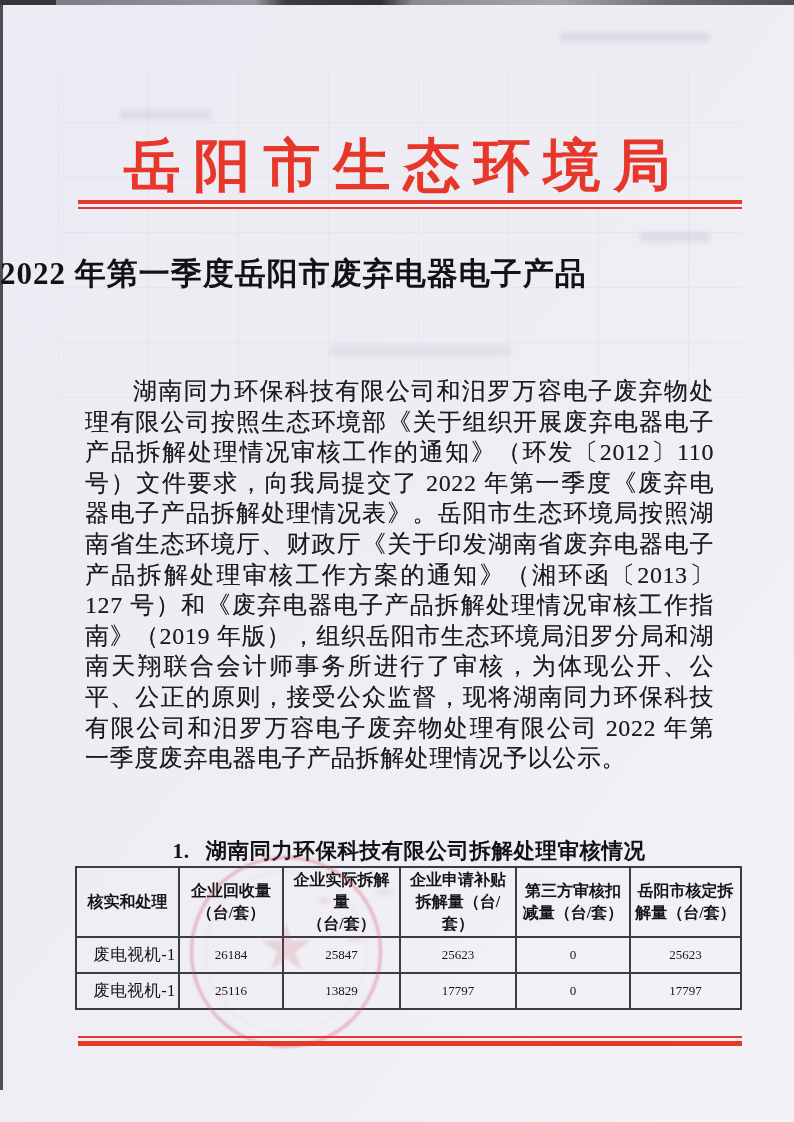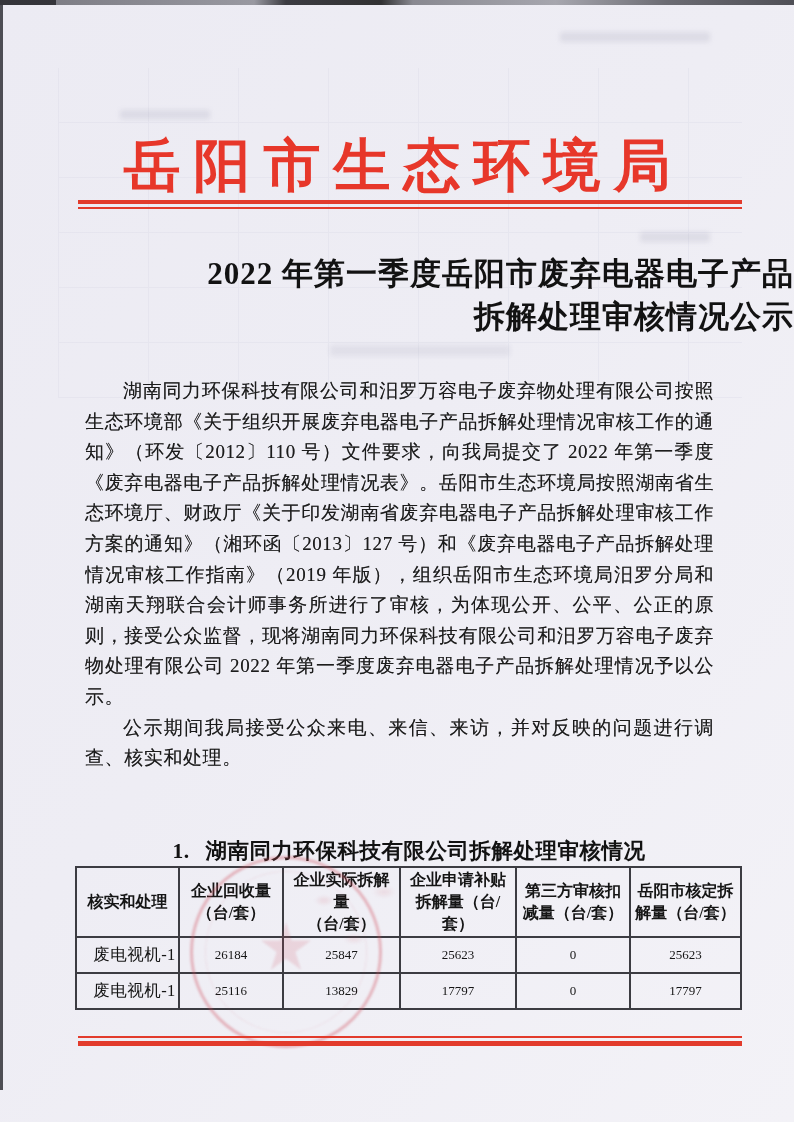--- a/index.html
+++ b/index.html
@@ -33,25 +33,25 @@
   
   .org-name{position:absolute;top:128px;left:0;width:100%;text-align:center;
     font-size:57px;font-weight:700;color:var(--header-red);
     letter-spacing:13px;text-indent:13px;white-space:nowrap;}
   .rule{position:absolute;left:78px;width:664px;background:var(--rule-red);}
   .rule-top-thick{top:200px;height:3.5px;}
   .rule-top-thin{top:207px;height:1.6px;}
   .rule-bottom-thin{top:1036px;height:1.6px;}
   .rule-bottom-thick{top:1041px;height:5px;}
   
-  .doc-title{position:absolute;top:252px;left:0;width:100%;text-align:right;
+  .doc-title{position:absolute;top:252px;left:0;width:100%;text-align:left;
     font-weight:700;font-size:31px;line-height:43px;color:#121212;letter-spacing:1px;}
   
   .body-text{position:absolute;top:376px;left:85px;width:629px;height:456px;overflow:hidden;
-    font-size:19px;line-height:30.6px;letter-spacing:.6px;text-align:justify;color:var(--ink);
+    font-size:24px;line-height:30.6px;letter-spacing:.6px;text-align:justify;color:var(--ink);
     text-shadow:0 0 .4px rgba(0,0,0,.5);}
   .body-text p{margin:0;text-indent:2em;}
   
   .section-heading{position:absolute;top:836px;left:12px;width:100%;text-align:center;
     font-weight:700;font-size:21.5px;color:#121212;word-spacing:10px;letter-spacing:.5px;}
   
   .audit-table{position:absolute;top:866px;left:75px;width:665px;
     border-collapse:collapse;table-layout:fixed;color:#151515;}
   .audit-table th,.audit-table td{border:2px solid #3c3c42;text-align:center;vertical-align:middle;padding:1px 2px;}
   .audit-table thead tr{height:70px;}
@@ -87,26 +87,24 @@
   <div class="ghost-smudge gs2"></div>
   <div class="ghost-smudge gs3"></div>
   <div class="ghost-smudge gs4"></div>
 
   <div class="org-name">岳阳市生态环境局</div>
   <div class="rule rule-top-thick"></div>
   <div class="rule rule-top-thin"></div>
 
   <div class="doc-title">
     <div>2022 年第一季度岳阳市废弃电器电子产品</div>
-    <div>拆解处理审核情况公示</div>
   </div>
 
   <div class="body-text">
     <p>湖南同力环保科技有限公司和汨罗万容电子废弃物处理有限公司按照生态环境部《关于组织开展废弃电器电子产品拆解处理情况审核工作的通知》（环发〔2012〕110 号）文件要求，向我局提交了 2022 年第一季度《废弃电器电子产品拆解处理情况表》。岳阳市生态环境局按照湖南省生态环境厅、财政厅《关于印发湖南省废弃电器电子产品拆解处理审核工作方案的通知》（湘环函〔2013〕127 号）和《废弃电器电子产品拆解处理情况审核工作指南》（2019 年版），组织岳阳市生态环境局汨罗分局和湖南天翔联合会计师事务所进行了审核，为体现公开、公平、公正的原则，接受公众监督，现将湖南同力环保科技有限公司和汨罗万容电子废弃物处理有限公司 2022 年第一季度废弃电器电子产品拆解处理情况予以公示。</p>
-    <p>公示期间我局接受公众来电、来信、来访，并对反映的问题进行调查、核实和处理。</p>
   </div>
 
   <div class="section-heading">1. 湖南同力环保科技有限公司拆解处理审核情况</div>
 
   <table class="audit-table">
     <colgroup>
       <col style="width:103px">
         <col style="width:104px">
         <col style="width:117px">
       <col style="width:116px">

